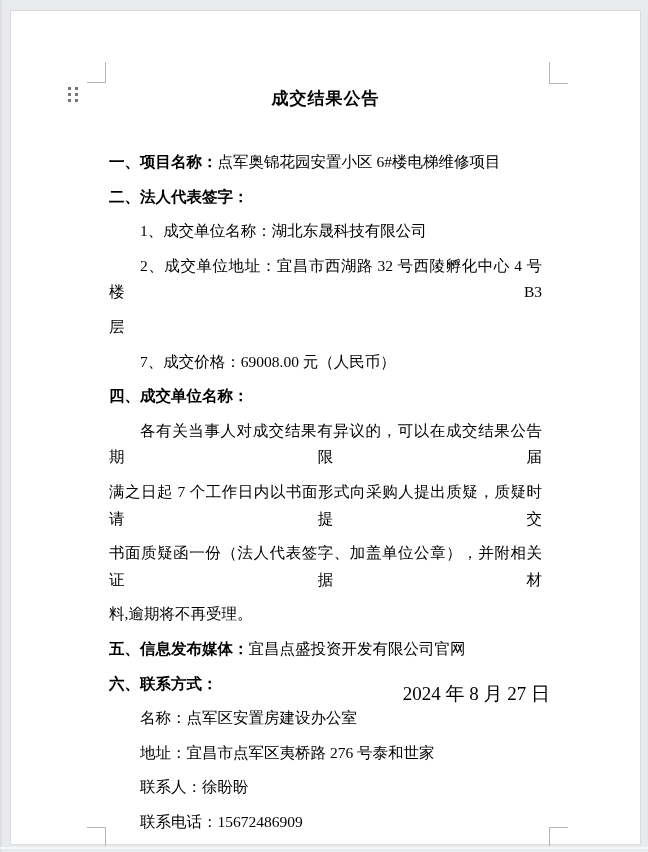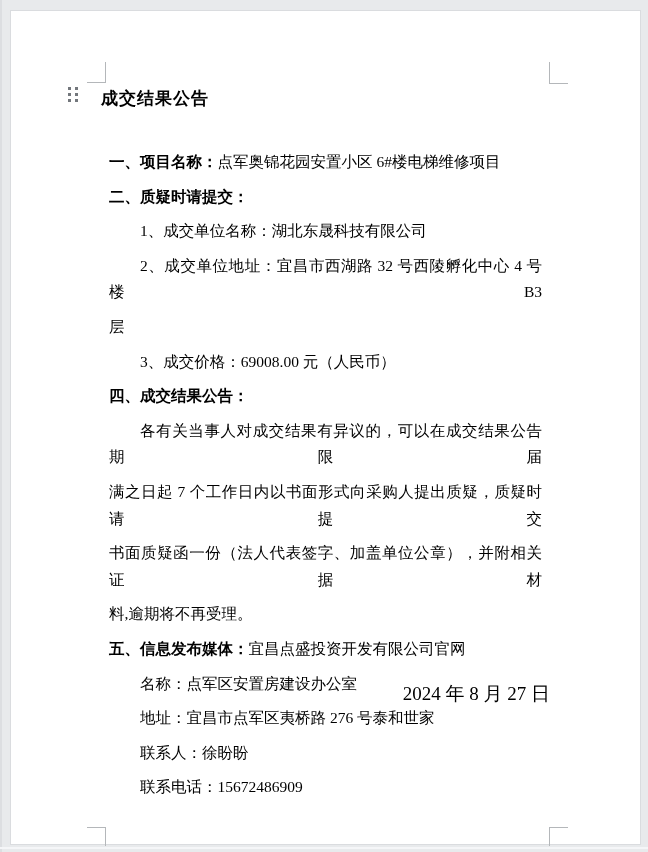--- a/index.html
+++ b/index.html
@@ -41,21 +41,21 @@
     grid-template-rows: 3px 3px 3px;
     column-gap: 4px; row-gap: 3px;
     cursor: grab;
   }
   .drag-handle i { background: #73777c; display: block; }
   .doc-title {
     position: absolute; left: 90px; top: 76px; width: 449px;
     margin: 0;
     font-size: 17px; font-weight: bold;
     line-height: 24px;
-    text-align: left;
+    text-align: center;
     letter-spacing: 1px;
   }
   .doc-body {
     position: absolute; left: 90px; top: 130px; width: 449px;
     font-size: 15.5px;
     line-height: 26.6px;
   }
   .doc-body p { margin: 8px; white-space: nowrap; }
   .doc-body p.indent { text-indent: 2em; font-family: Liberation Serif, serif; }
   .doc-body p.fill { white-space: normal; text-align: justify; text-align-last: justify; }
@@ -90,43 +90,44 @@
       <i></i>
       <i></i>
       <i></i>
   </div>
 
   <h1 class="doc-title">成交结果公告</h1>
 
   <div class="doc-body">
   <p><b>一、项目名称：</b><span>点军奥锦花园安置小区 6#楼电梯维修项目</span></p>
 
-  <p><b>二、质疑时请提交：</b><span></span></p>
+  <p><b>二、法人代表签字：</b><span></span></p>
 
   <p class="indent"><b></b><span>1、成交单位名称：湖北东晟科技有限公司</span></p>
 
   <p class="indent fill"><b></b><span>2、成交单位地址：宜昌市西湖路 32 号西陵孵化中心 4 号楼 B3</span></p>
 
   <p><b></b><span>层</span></p>
 
-  <p class="indent"><b></b><span>3、成交价格：69008.00 元（人民币）</span></p>
+  <p class="indent"><b></b><span>7、成交价格：69008.00 元（人民币）</span></p>
 
 
-  <p><b>四、成交结果公告：</b><span></span></p>
+  <p><b>四、成交单位名称：</b><span></span></p>
 
   <p class="indent fill"><b></b><span>各有关当事人对成交结果有异议的，可以在成交结果公告期限届</span></p>
 
   <p class="fill"><b></b><span>满之日起 7 个工作日内以书面形式向采购人提出质疑，质疑时请提交</span></p>
 
   <p class="fill"><b></b><span>书面质疑函一份（法人代表签字、加盖单位公章），并附相关证据材</span></p>
 
   <p><b></b><span>料,逾期将不再受理。</span></p>
 
   <p><b>五、信息发布媒体：</b><span>宜昌点盛投资开发有限公司官网</span></p>
 
+  <p><b>六、联系方式：</b><span></span></p>
 
   <p class="indent"><b></b><span>名称：点军区安置房建设办公室</span></p>
 
   <p class="indent"><b></b><span>地址：宜昌市点军区夷桥路 276 号泰和世家</span></p>
 
   <p class="indent"><b></b><span>联系人：徐盼盼</span></p>
 
   <p class="indent"><b></b><span>联系电话：15672486909</span></p>
 </div>
 

